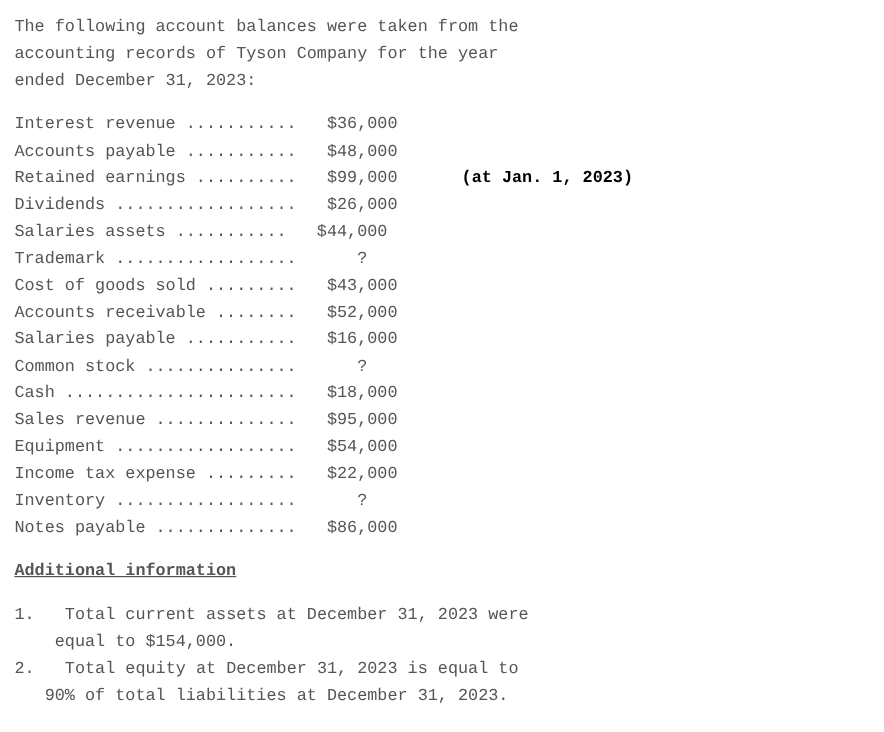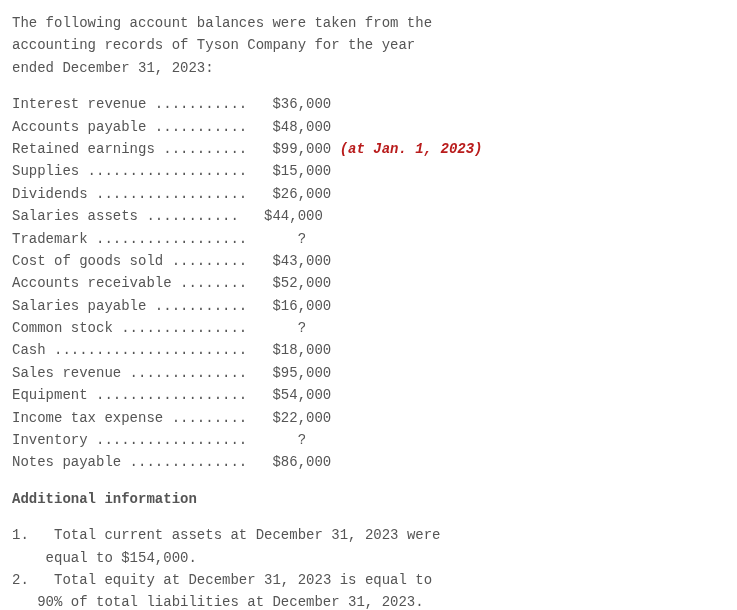--- a/index.html
+++ b/index.html
@@ -20,26 +20,27 @@
     .row {
       white-space: pre;
     }
     .label {
       display: inline;
     }
     .value {
       display: inline;
     }
     .note {
-      color: #b91c1c;
-      font-style: italic;
+      color: #000000;
       font-weight: bold;
+      padding-left: 45px;
     }
     .additional-heading {
       font-weight: bold;
+      text-decoration: underline;
       margin-top: 14px;
       margin-bottom: 14px;
     }
     .info-item {
     }
     .info-num {
       display: inline-block;
       vertical-align: top;
     }
     .info-text {
@@ -50,21 +51,20 @@
 <body>
 
 <div class="intro" style="white-space: pre-line;">The following account balances were taken from the
 accounting records of Tyson Company for the year
 ended December 31, 2023:</div>
 
 <div class="accounts" id="accounts-container">
     <div class="row"><span class="label">Interest revenue ...........</span><span class="value">   $36,000</span></div>
     <div class="row"><span class="label">Accounts payable ...........</span><span class="value">   $48,000</span></div>
     <div class="row"><span class="label">Retained earnings ..........</span><span class="value">   $99,000</span><span class="note"> (at Jan. 1, 2023)</span></div>
-    <div class="row"><span class="label">Supplies ...................</span><span class="value">   $15,000</span></div>
     <div class="row"><span class="label">Dividends ..................</span><span class="value">   $26,000</span></div>
     <div class="row"><span class="label">Salaries assets ...........</span><span class="value">   $44,000</span></div>
     <div class="row"><span class="label">Trademark ..................</span><span class="value">      ?</span></div>
     <div class="row"><span class="label">Cost of goods sold .........</span><span class="value">   $43,000</span></div>
     <div class="row"><span class="label">Accounts receivable ........</span><span class="value">   $52,000</span></div>
     <div class="row"><span class="label">Salaries payable ...........</span><span class="value">   $16,000</span></div>
     <div class="row"><span class="label">Common stock ...............</span><span class="value">      ?</span></div>
     <div class="row"><span class="label">Cash .......................</span><span class="value">   $18,000</span></div>
     <div class="row"><span class="label">Sales revenue ..............</span><span class="value">   $95,000</span></div>
     <div class="row"><span class="label">Equipment ..................</span><span class="value">   $54,000</span></div>

